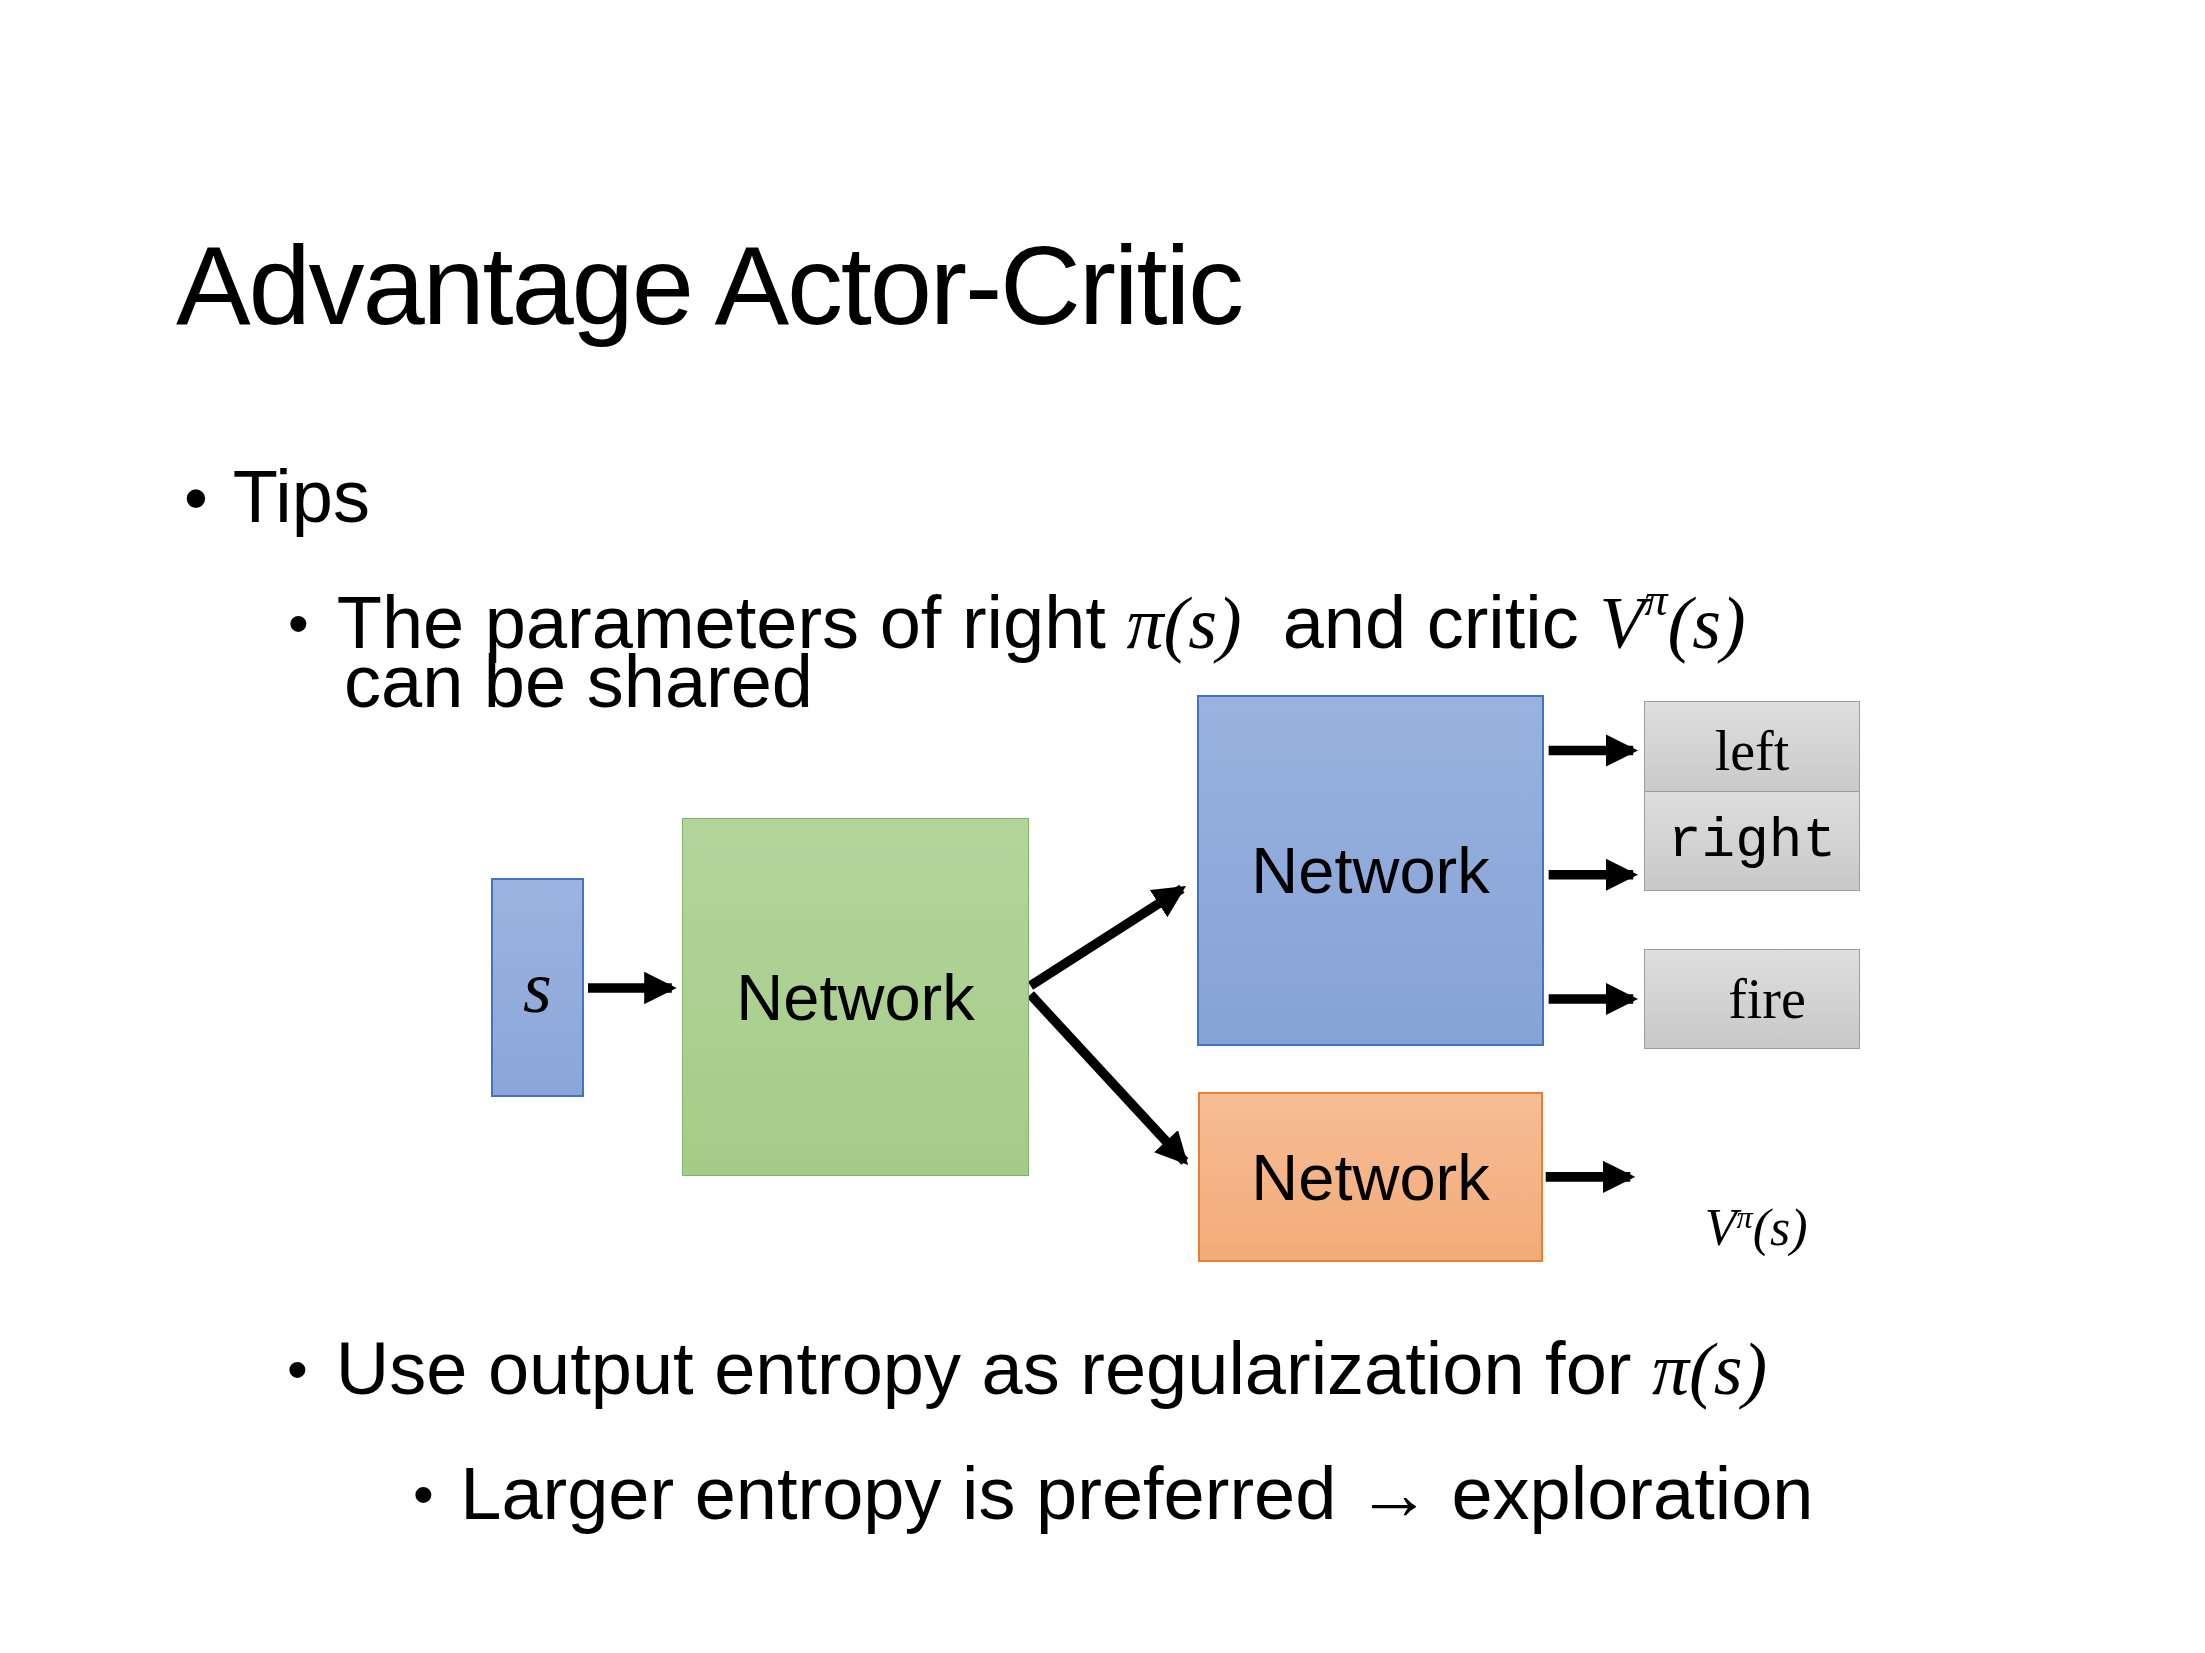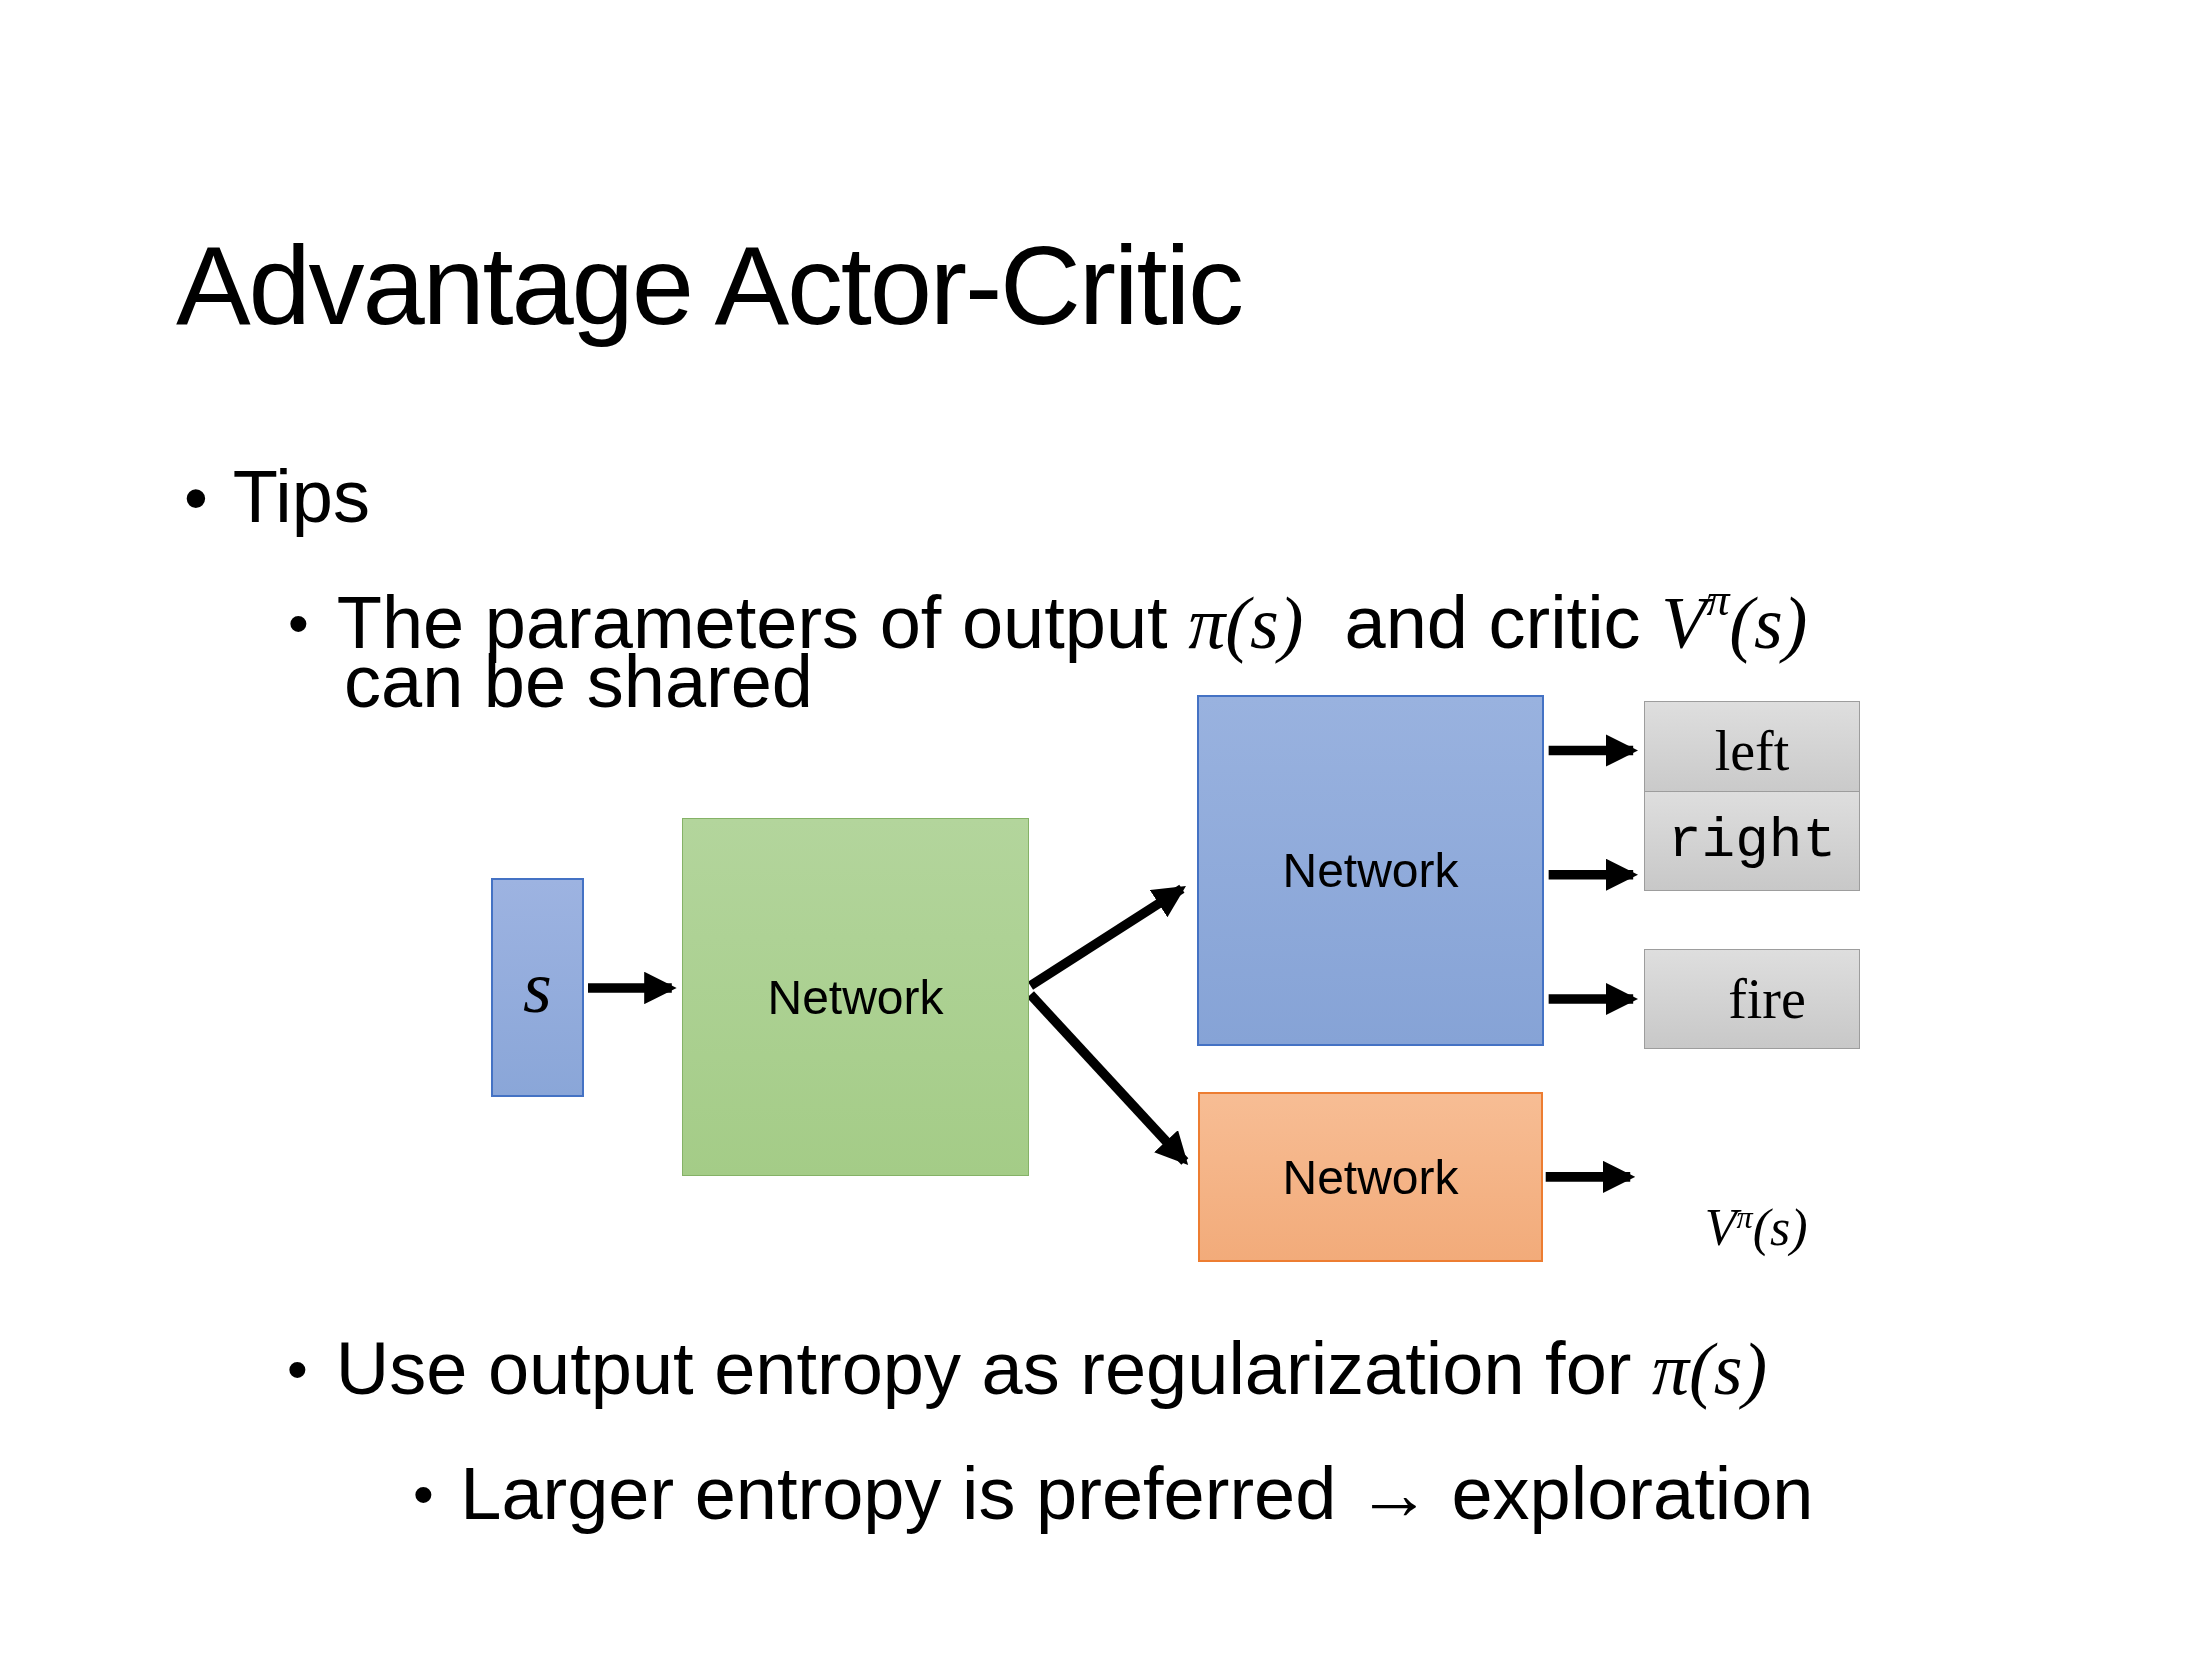--- a/index.html
+++ b/index.html
@@ -46,21 +46,21 @@
   .box{
     position:absolute;box-sizing:border-box;
     display:flex;align-items:center;justify-content:center;
   }
   .state-box{
     left:491px;top:878px;width:93px;height:219px;
     background:linear-gradient(180deg,#9db3e1 0%,#8aa6d8 100%);
     border:2.2px solid #4472c4;
     font-size:74px;
   }
-  .net-label{font-size:48px;}
+  .net-label{font-size:65px;}
   .shared-box{
     left:682px;top:818px;width:347px;height:358px;
     background:linear-gradient(180deg,#b3d59c 0%,#a4cc87 100%);
     border:1.5px solid #85b267;
   }
   .actor-box{
     left:1197px;top:695px;width:347px;height:351px;
     background:linear-gradient(180deg,#99b2df 0%,#86a3d6 100%);
     border:2.2px solid #4472c4;
   }
@@ -95,21 +95,21 @@
 
   <div class="title">Advantage Actor-Critic</div>
 
   <div class="line" style="left:184px;top:453px;">
     <span class="dot l1">•</span>
     <span>Tips</span>
   </div>
 
   <div class="line" style="left:288px;top:579px;">
     <span class="dot l2">•</span>
-    <span>The parameters of output </span><span class="math">π(s)</span><span>  and critic </span><span class="math">V</span><span class="math-sup">π</span><span class="math">(s)</span>
+    <span>The parameters of right </span><span class="math">π(s)</span><span>  and critic </span><span class="math">V</span><span class="math-sup">π</span><span class="math">(s)</span>
   </div>
 
   <div class="line" style="left:344px;top:638px;">
     <span>can be shared</span>
   </div>
 
   <div class="line" style="left:287px;top:1325px;">
     <span class="dot l2">•</span>
     <span>Use output entropy as regularization for </span><span class="math">π(s)</span>
   </div>

